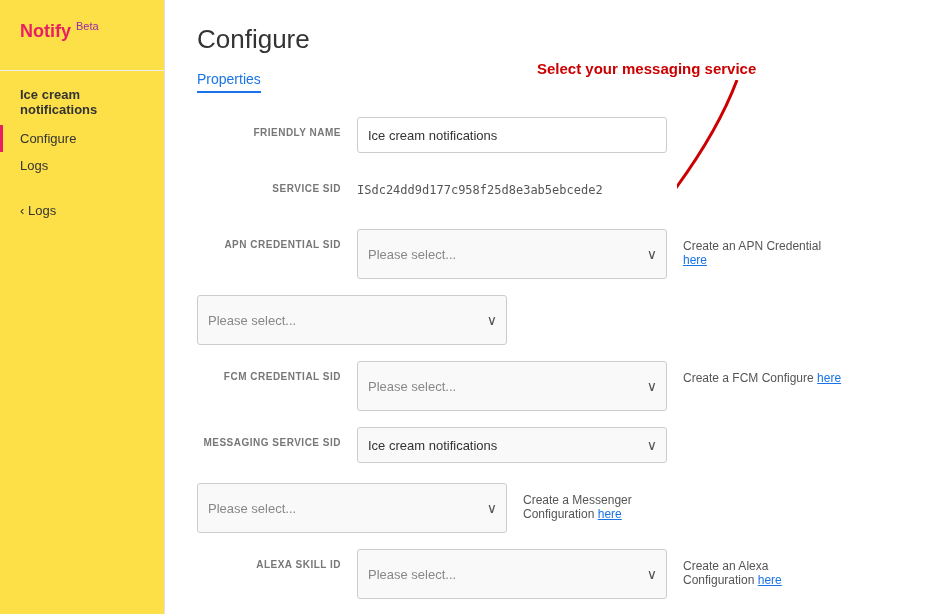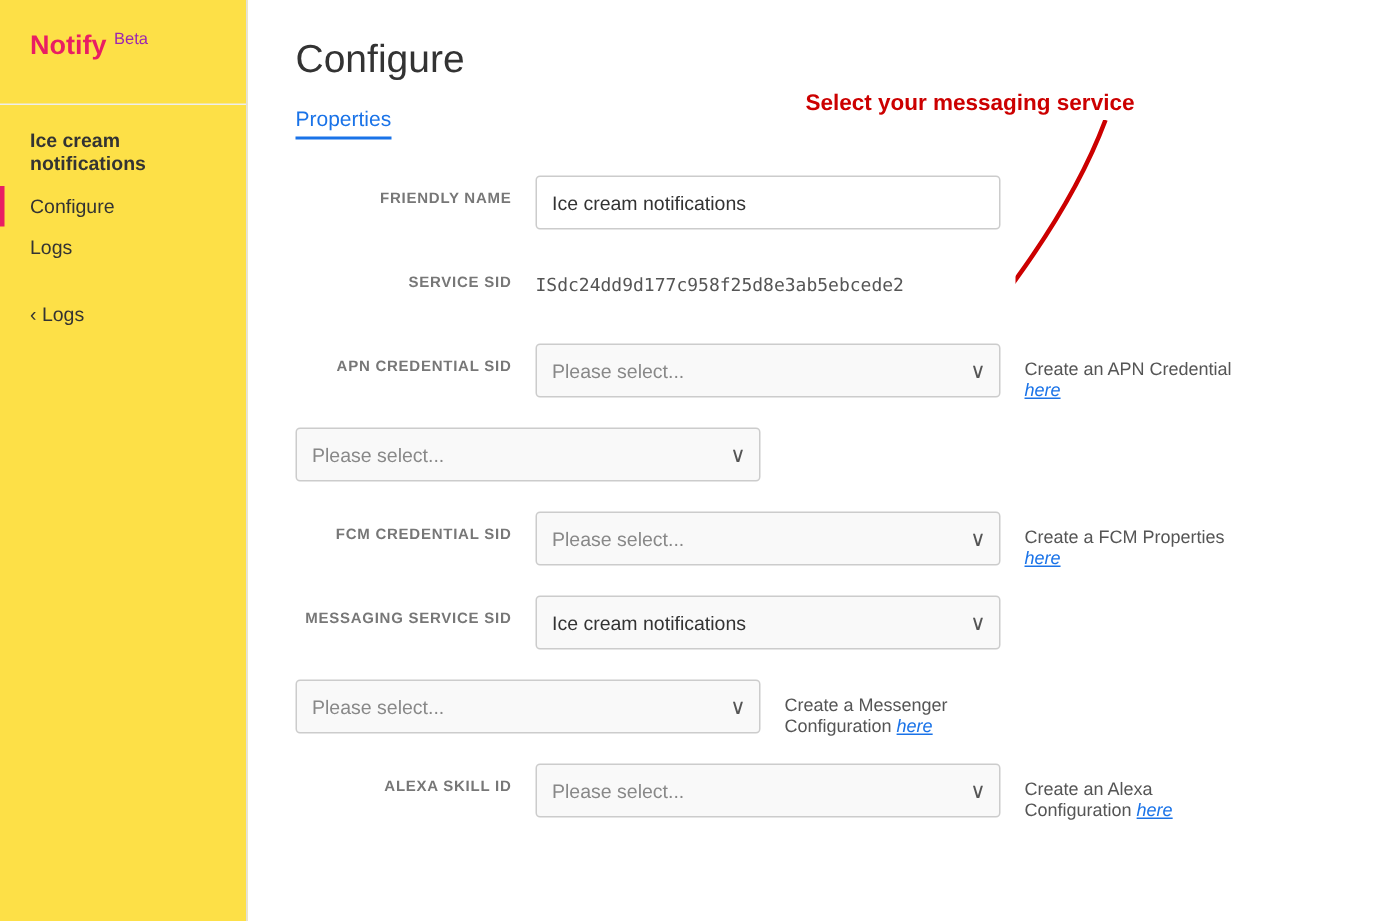--- a/index.html
+++ b/index.html
@@ -117,21 +117,21 @@
 
     .service-sid-value {
       font-size: 12px;
       color: #555;
       padding-top: 10px;
       font-family: monospace;
     }
 
     .form-select {
       width: 100%;
-      height: 36px;
+      height: 50px;
       border: 1px solid #ccc;
       border-radius: 3px;
       padding: 0 36px 0 10px;
       font-size: 13px;
       color: #888;
       background: #f9f9f9;
       appearance: none;
       -webkit-appearance: none;
       cursor: pointer;
       position: relative;
@@ -170,21 +170,20 @@
       margin-left: 16px;
       font-size: 12px;
       color: #555;
       padding-top: 10px;
       max-width: 160px;
     }
     .helper-text a {
       color: #1a73e8;
       text-decoration: underline;
       cursor: pointer;
-      font-style: italic;
     }
 
     
     .annotation-container {
       position: absolute;
       top: 60px;
       left: 372px;
       pointer-events: none;
     }
     .annotation-text {
@@ -289,21 +288,21 @@
   <div class="form-row">
     <div class="form-label">FCM CREDENTIAL SID</div>
     <div class="form-control-wrap">
       <div class="select-wrapper">
         <select class="form-select">
           <option>Please select...</option>
         </select>
       </div>
     </div>
     <div class="helper-text">
-      <span>Create a FCM Properties</span>
+      <span>Create a FCM Configure</span>
       <a>here</a>
     </div>
   </div>
 
   
   <div class="form-row">
     <div class="form-label">MESSAGING SERVICE SID</div>
     <div class="form-control-wrap">
       <div class="select-wrapper">
         <select class="form-select-selected">

